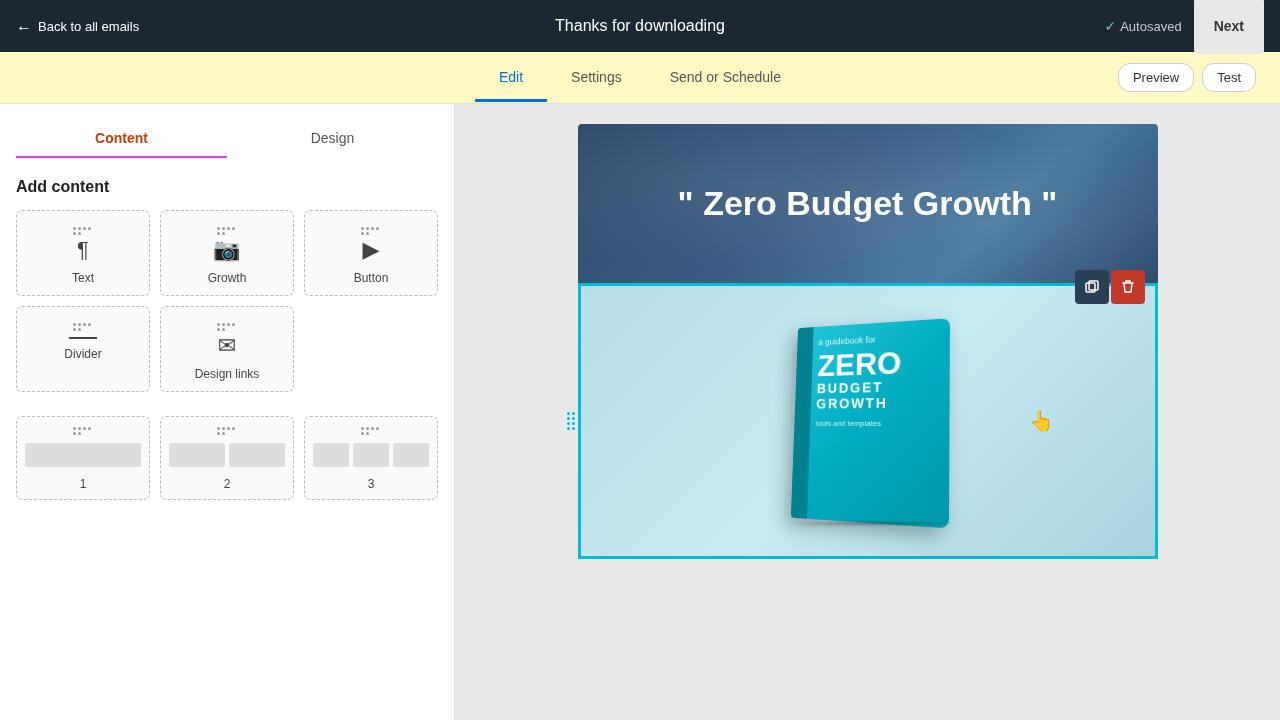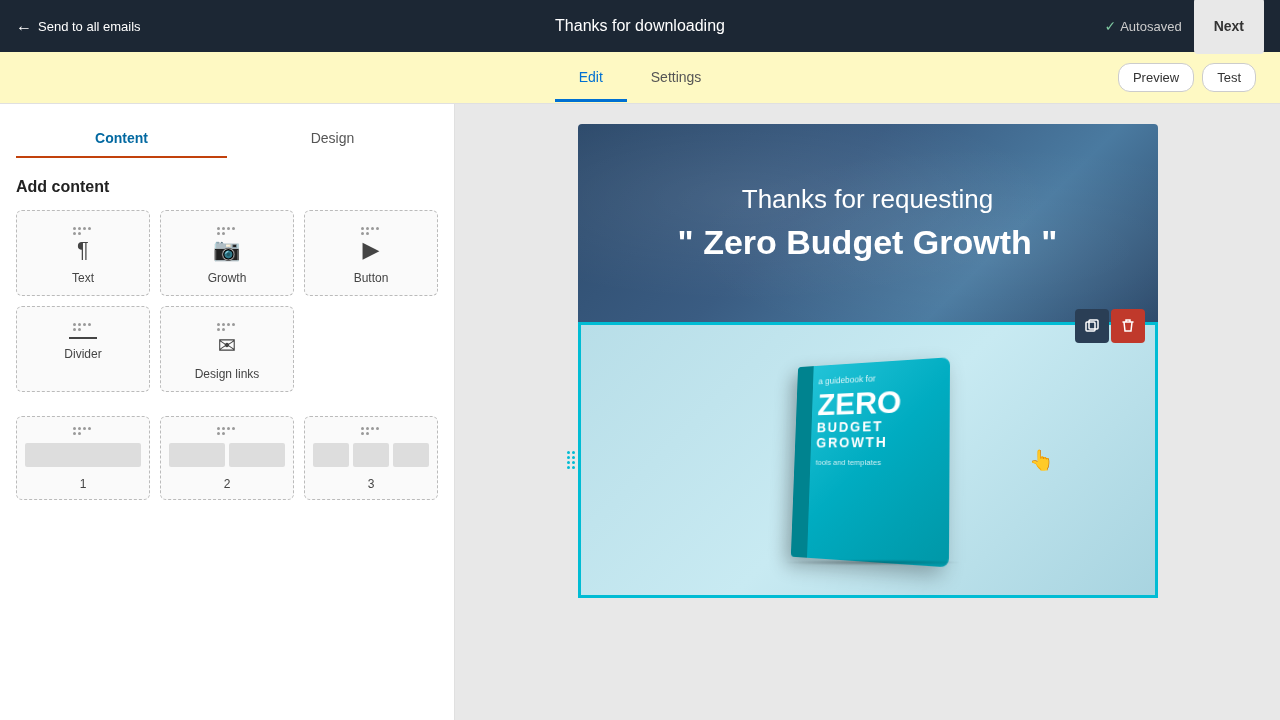--- a/index.html
+++ b/index.html
@@ -46,21 +46,21 @@
     
     .sidebar {
       width: 455px; background: #fff; border-right: 1px solid #e0e0e0;
       overflow-y: auto; padding: 16px;
     }
     .sidebar-tabs { display: flex; margin-bottom: 20px; }
     .sidebar-tab {
       flex: 1; padding: 10px; text-align: center; font-size: 14px;
       cursor: pointer; border-bottom: 2px solid transparent; color: #555;
     }
-    .sidebar-tab.active { border-bottom: 2px solid #c2410c; color: #0369a1; font-weight: 600; }
+    .sidebar-tab.active { border-bottom: 2px solid #d946ef; color: #c2410c; font-weight: 600; }
 
     .section-title { font-size: 16px; font-weight: 700; color: #222; margin-bottom: 14px; }
 
     .content-grid { display: grid; grid-template-columns: 1fr 1fr 1fr; gap: 10px; margin-bottom: 24px; }
     .content-item {
       border: 1px dashed #bbb; border-radius: 6px; padding: 16px 8px 10px;
       display: flex; flex-direction: column; align-items: center; gap: 8px;
       cursor: pointer; background: #fafafa;
     }
     .content-item-label { font-size: 12px; color: #444; }
@@ -154,36 +154,37 @@
       position: absolute; right: 100px; top: 50%; transform: translateY(-50%);
       font-size: 20px; color: #333;
     }
   </style>
 </head>
 <body>
 
 <div class="top-nav">
   <div class="back-link">
     <span class="back-arrow">←</span>
-    <span>Send to all emails</span>
+    <span>Back to all emails</span>
   </div>
   <div class="doc-title">Thanks for downloading</div>
   <div class="top-right">
     <span class="autosaved">
       <span class="autosaved-check">✓</span>
       <span>Autosaved</span>
     </span>
     <button class="next-btn">Next</button>
   </div>
 </div>
 
 <div class="secondary-nav">
   <div class="tabs">
     <div class="tab active">Edit</div>
     <div class="tab">Settings</div>
+    <div class="tab">Send or Schedule</div>
   </div>
   <div class="secondary-right">
     <button class="sec-btn">Preview</button>
     <button class="sec-btn">Test</button>
   </div>
 </div>
 
 <div class="main-layout">
 
   <div class="sidebar">
@@ -322,21 +323,20 @@
         </div>
         <span class="layout-label">3</span>
       </div>
     </div>
   </div>
 
   <div class="canvas-area">
     <div class="email-container">
 
       <div class="email-header">
-        <div class="header-thanks">Thanks for requesting</div>
         <div class="header-title">" Zero Budget Growth "</div>
       </div>
 
       <div class="email-image-section">
 
         <div class="drag-handle">
           <div class="drag-dot-row">
             <div class="drag-dot"></div>
               <div class="drag-dot"></div>
           </div>

